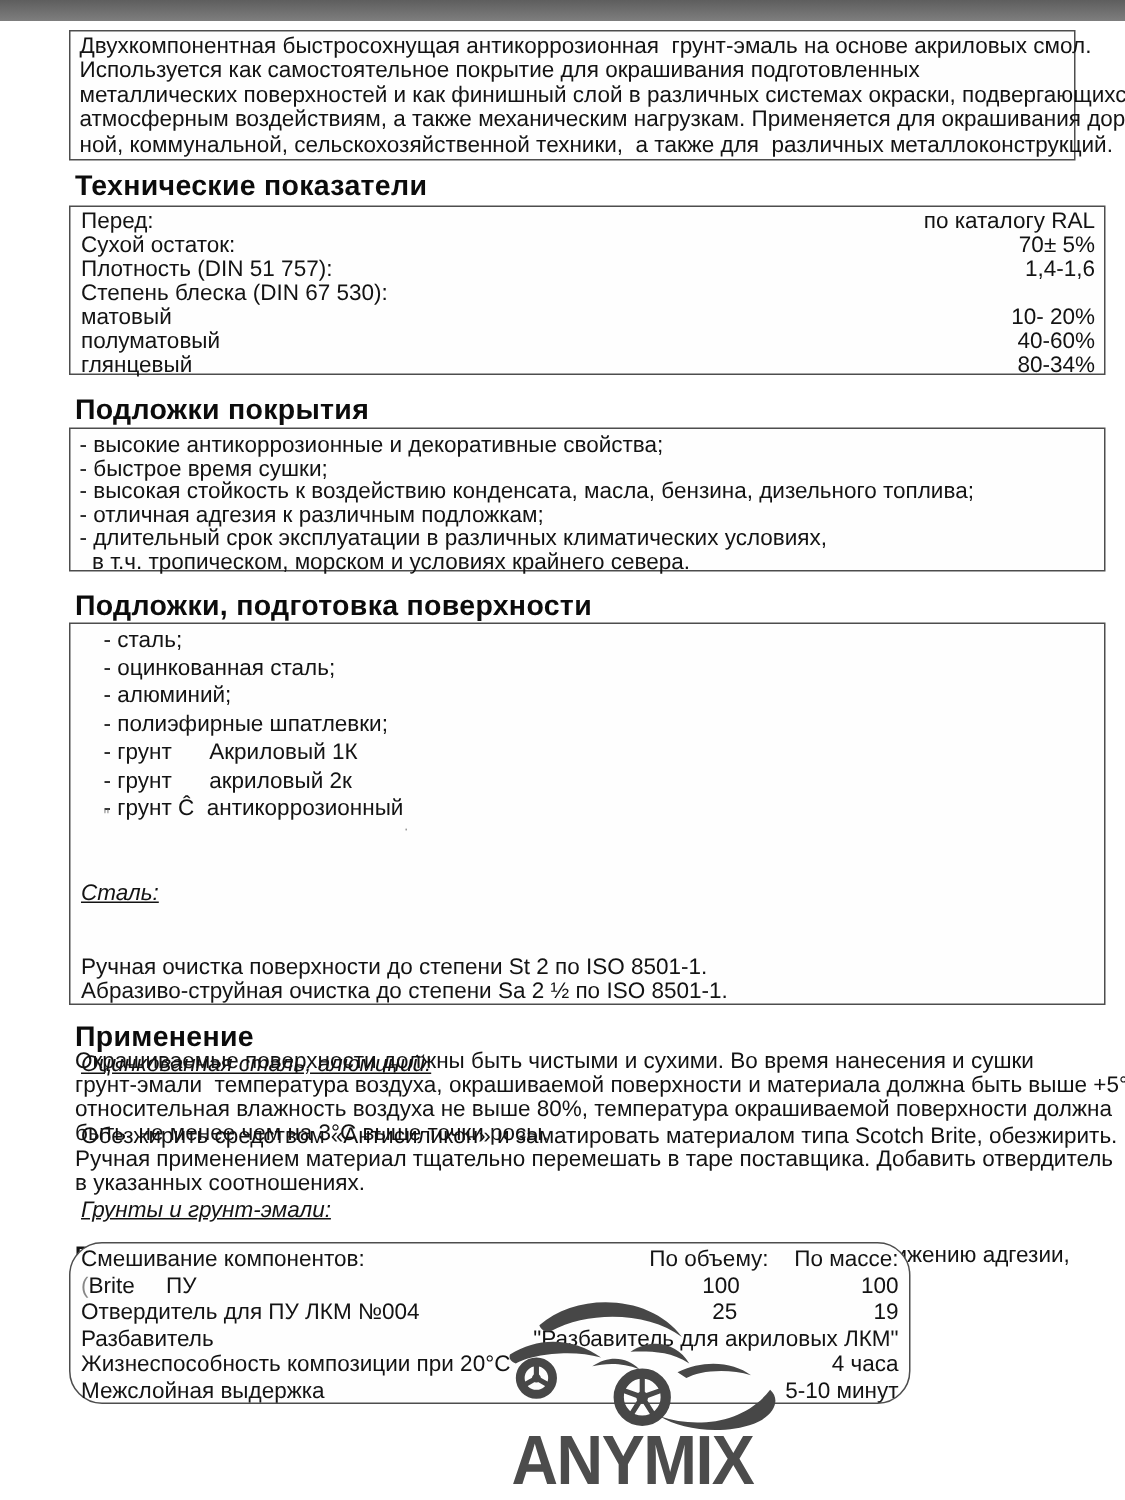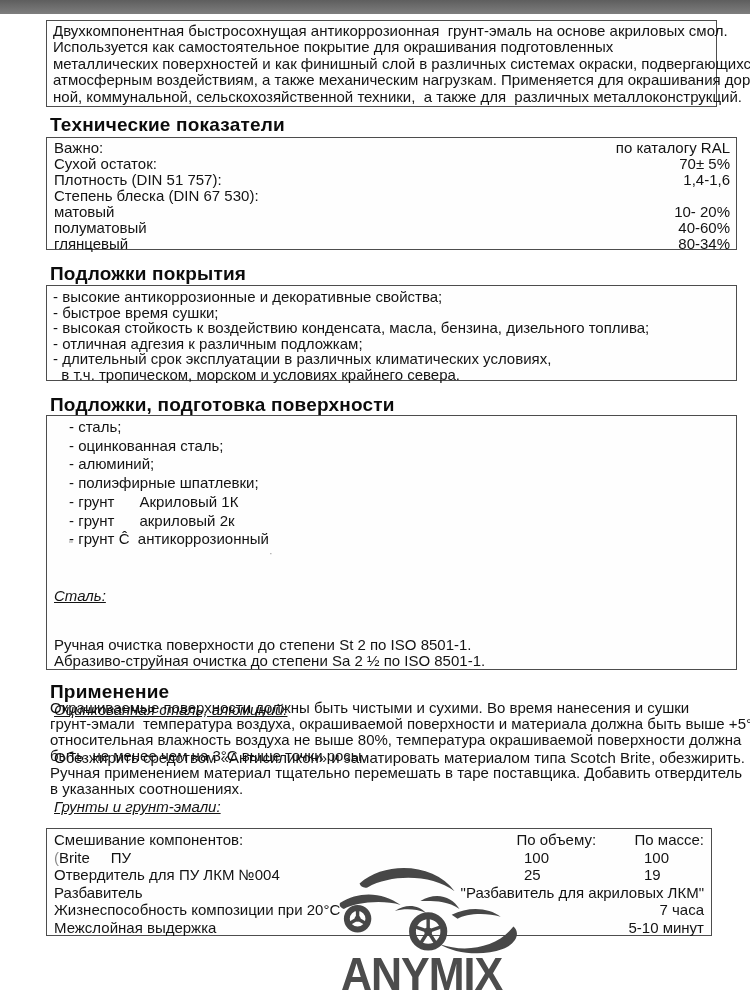--- a/index.html
+++ b/index.html
@@ -27,21 +27,21 @@
   #box-sub{left:46px;top:415px;width:691px;height:255px;padding:2px 22px;}
   .sub-list{white-space:pre;font-size:15px;line-height:18.7px;}
   .prep{position:absolute;left:7px;top:140px;font-size:15px;line-height:16.2px;white-space:pre;}
   .prep-title{font-style:italic;text-decoration:underline;}
   .artifact{position:absolute;color:#9a9a9a;font-size:11px;}
   #h-app{top:681px;}
   .app-par{position:absolute;left:50px;font-size:15px;line-height:16.1px;white-space:pre;color:#131313;}
   #app-p1{top:700px;}
   #app-p2{top:765px;}
   #app-imp{top:797px;}
-  #box-mix{left:46px;top:828px;width:666px;height:108px;padding:2px 7px;}
+  #box-mix{left:46px;top:828px;width:561px;height:108px;padding:2px 7px;border-radius:22px;}
   .mrow{display:flex;font-size:15px;line-height:17.6px;white-space:pre;}
   .m-label{width:470px;}
   .m-vol{width:120px;}
   .m-mass{flex:1;}
   .m-span{flex:1;text-align:right;}
   .faint{opacity:.5;}
   #car{position:absolute;left:336px;top:857px;width:200px;height:98px;z-index:4;}
   #logo{position:absolute;left:341px;top:948px;font-size:43px;font-weight:bold;
     letter-spacing:-1px;color:#4c4c4c;transform:scaleY(1.08);transform-origin:top left;z-index:4;}
 </style>
@@ -55,21 +55,21 @@
   <div class="box" id="box-intro">
     <div class="pre">Двухкомпонентная быстросохнущая антикоррозионная  грунт-эмаль на основе акриловых смол.
 Используется как самостоятельное покрытие для окрашивания подготовленных
 металлических поверхностей и как финишный слой в различных системах окраски, подвергающихся
 атмосферным воздействиям, а также механическим нагрузкам. Применяется для окрашивания дорож-
 ной, коммунальной, сельскохозяйственной техники,  а также для  различных металлоконструкций.</div>
   </div>
 
   <div class="heading" id="h-tech">Технические показатели</div>
   <div class="box" id="box-tech">
-    <div class="trow"><span class="lab">Важно:</span><span class="val">по каталогу RAL</span></div>
+    <div class="trow"><span class="lab">Перед:</span><span class="val">по каталогу RAL</span></div>
     <div class="trow"><span class="lab">Сухой остаток:</span><span class="val">70± 5%</span></div>
     <div class="trow"><span class="lab">Плотность (DIN 51 757):</span><span class="val">1,4-1,6</span></div>
     <div class="trow"><span class="lab">Степень блеска (DIN 67 530):</span><span class="val"></span></div>
     <div class="trow"><span class="lab">матовый</span><span class="val">10- 20%</span></div>
     <div class="trow"><span class="lab">полуматовый</span><span class="val">40-60%</span></div>
     <div class="trow"><span class="lab">глянцевый</span><span class="val">80-34%</span></div>
   </div>
 
   <div class="heading" id="h-props">Подложки покрытия</div>
   <div class="box" id="box-props">
@@ -130,21 +130,21 @@
       <span class="m-label">Отвердитель для ПУ ЛКМ №004</span>
       <span class="m-vol">25</span>
       <span class="m-mass">19</span>
     </div>
     <div class="mrow">
       <span class="m-label">Разбавитель</span>
       <span class="m-span">"Разбавитель для акриловых ЛКМ"</span>
     </div>
     <div class="mrow">
       <span class="m-label">Жизнеспособность композиции при 20°С</span>
-      <span class="m-span">7 часа</span>
+      <span class="m-span">4 часа</span>
     </div>
     <div class="mrow">
       <span class="m-label">Межслойная выдержка</span>
       <span class="m-span">5-10 минут</span>
     </div>
   </div>
 
   <svg id="car" viewBox="0 0 200 100">
     <g fill="#474747" stroke="none">
       <path d="M22,27 C48,4 98,6 119,35 C96,18 56,17 30,31 C26,32 23,30 22,27 Z"></path>

